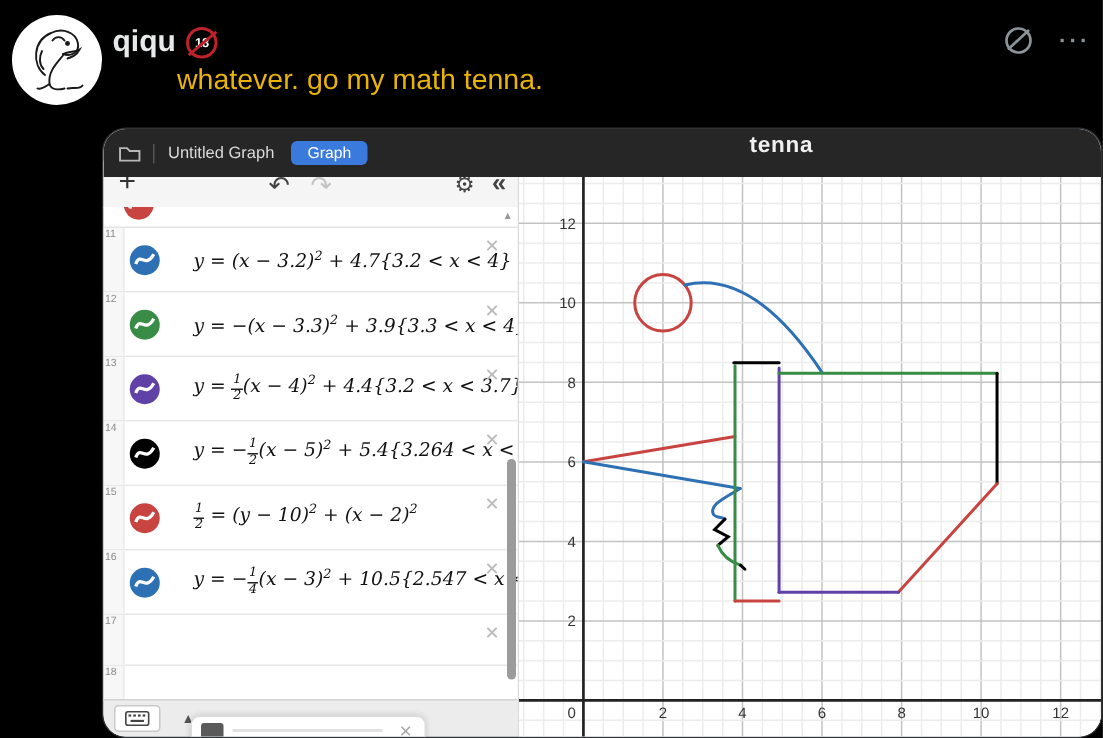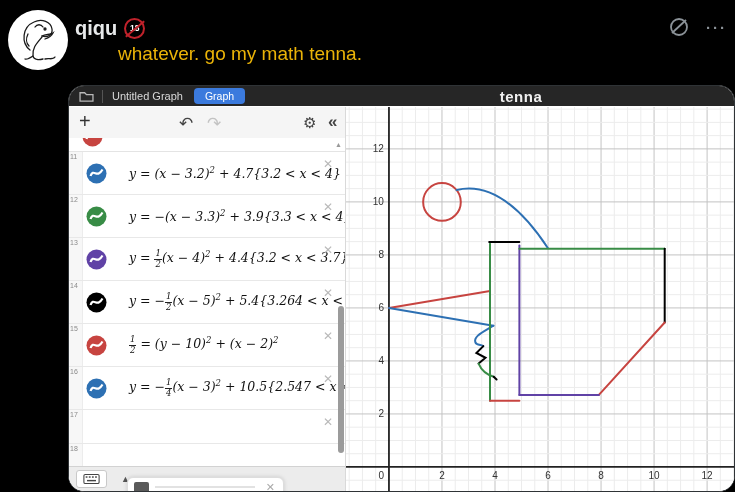--- a/index.html
+++ b/index.html
@@ -17,21 +17,21 @@
   .age-badge i{position:absolute;left:-3px;top:8px;width:24px;height:2px;background:#c0222b;
     transform:rotate(-40deg);}
   .handle-row{color:#71767b;font-size:17px;display:flex;gap:5px;}
   .tweet-body{position:absolute;left:75px;top:43px;color:#eab308;font-size:19px;margin-left:43px;}
   .hdr-icons{position:absolute;right:8px;top:16px;display:flex;align-items:center;gap:16px;color:#8b9298;}
   .more-dots{font-size:15px;font-weight:bold;letter-spacing:2px;color:#8b9298;}
 
   
   .card{position:absolute;left:68px;top:85px;width:667px;height:407px;background:#fff;
     border:1px solid #2f3336;border-radius:16px;overflow:hidden;box-sizing:border-box;}
-  .dtopbar{position:absolute;left:0;top:0;right:0;height:20px;background:#262626;
+  .dtopbar{position:absolute;left:0;top:0;right:0;height:32px;background:#262626;
     display:flex;align-items:center;padding-left:10px;z-index:5;}
   .dtopbar .vdiv{width:1px;height:13px;background:#555;margin:0 9px 0 8px;}
   .dtitle{color:#d9d9d9;font-size:11px;}
   .save-btn{margin-left:11px;background:#3b7add;color:#fff;font-size:10.5px;border:none;
     border-radius:4px;padding:2px 11px;height:16px;line-height:12px;}
   .dlogo{position:absolute;left:452px;top:2px;transform:translateX(-50%);color:#f0f0f0;
     font-size:15px;font-weight:bold;letter-spacing:.5px;}
   .dbody{position:absolute;left:0;top:21px;right:0;bottom:0;}
 
   

